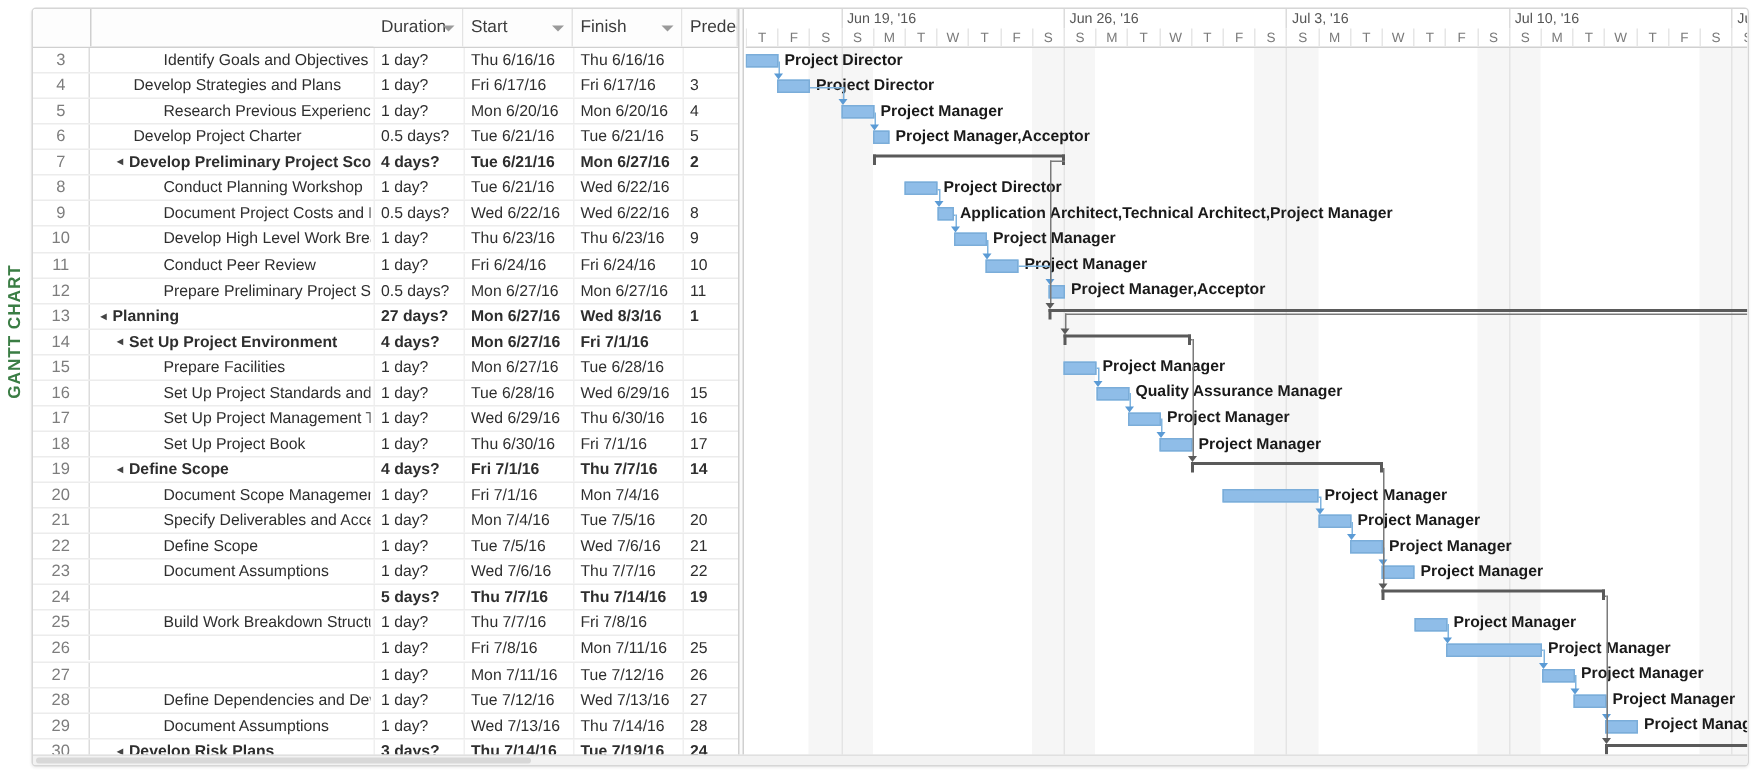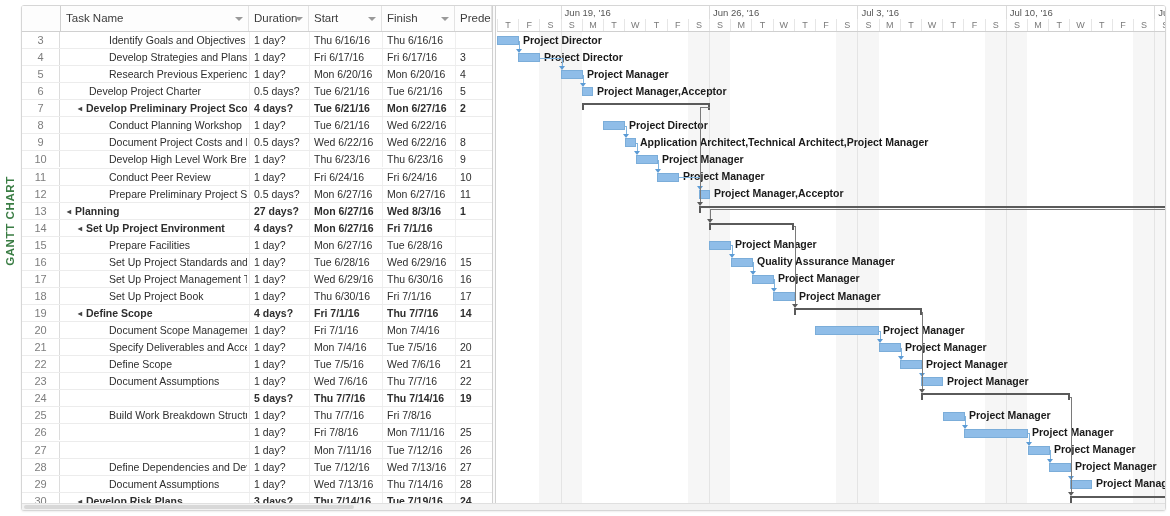--- a/index.html
+++ b/index.html
@@ -286,38 +286,37 @@
   <div class="gantt-strip">
     <div class="gantt-strip-label">GANTT CHART</div>
   </div>
 
   <div class="panel">
     <div class="panel-inner">
 
       <div class="grid">
         <div class="grid-header" id="grid-header">
             <div class="hc idcol" style="left: 0px; width: 39px;"></div>
-            <div class="hc" style="left: 39px; width: 188px;"><span>Task Name</span><span class="caret"></span></div>
             <div class="hc" style="left: 227px; width: 60px;"><span>Duration</span><span class="caret"></span></div>
             <div class="hc" style="left: 287px; width: 73px;"><span>Start</span><span class="caret"></span></div>
             <div class="hc" style="left: 360px; width: 73px;"><span>Finish</span><span class="caret"></span></div>
             <div class="hc" style="left: 433px; width: 37px;"><span>Predecessors</span></div>
           </div>
         <div class="grid-body" id="grid-body">
             <div class="row">
               <div class="cell c-id">3</div>
               <div class="cell c-name" style="padding-left: 48px;"><span>Identify Goals and Objectives</span></div>
               <div class="cell c-dur">1 day?</div>
               <div class="cell c-start">Thu 6/16/16</div>
               <div class="cell c-fin">Thu 6/16/16</div>
               <div class="cell c-pred"></div>
             </div>
             <div class="row">
               <div class="cell c-id">4</div>
-              <div class="cell c-name" style="padding-left: 48px;"><span>Develop Strategies and Plans</span></div>
+              <div class="cell c-name" style="padding-left: 28px;"><span>Develop Strategies and Plans</span></div>
               <div class="cell c-dur">1 day?</div>
               <div class="cell c-start">Fri 6/17/16</div>
               <div class="cell c-fin">Fri 6/17/16</div>
               <div class="cell c-pred">3</div>
             </div>
             <div class="row">
               <div class="cell c-id">5</div>
               <div class="cell c-name" style="padding-left: 48px;"><span>Research Previous Experience</span></div>
               <div class="cell c-dur">1 day?</div>
               <div class="cell c-start">Mon 6/20/16</div>

